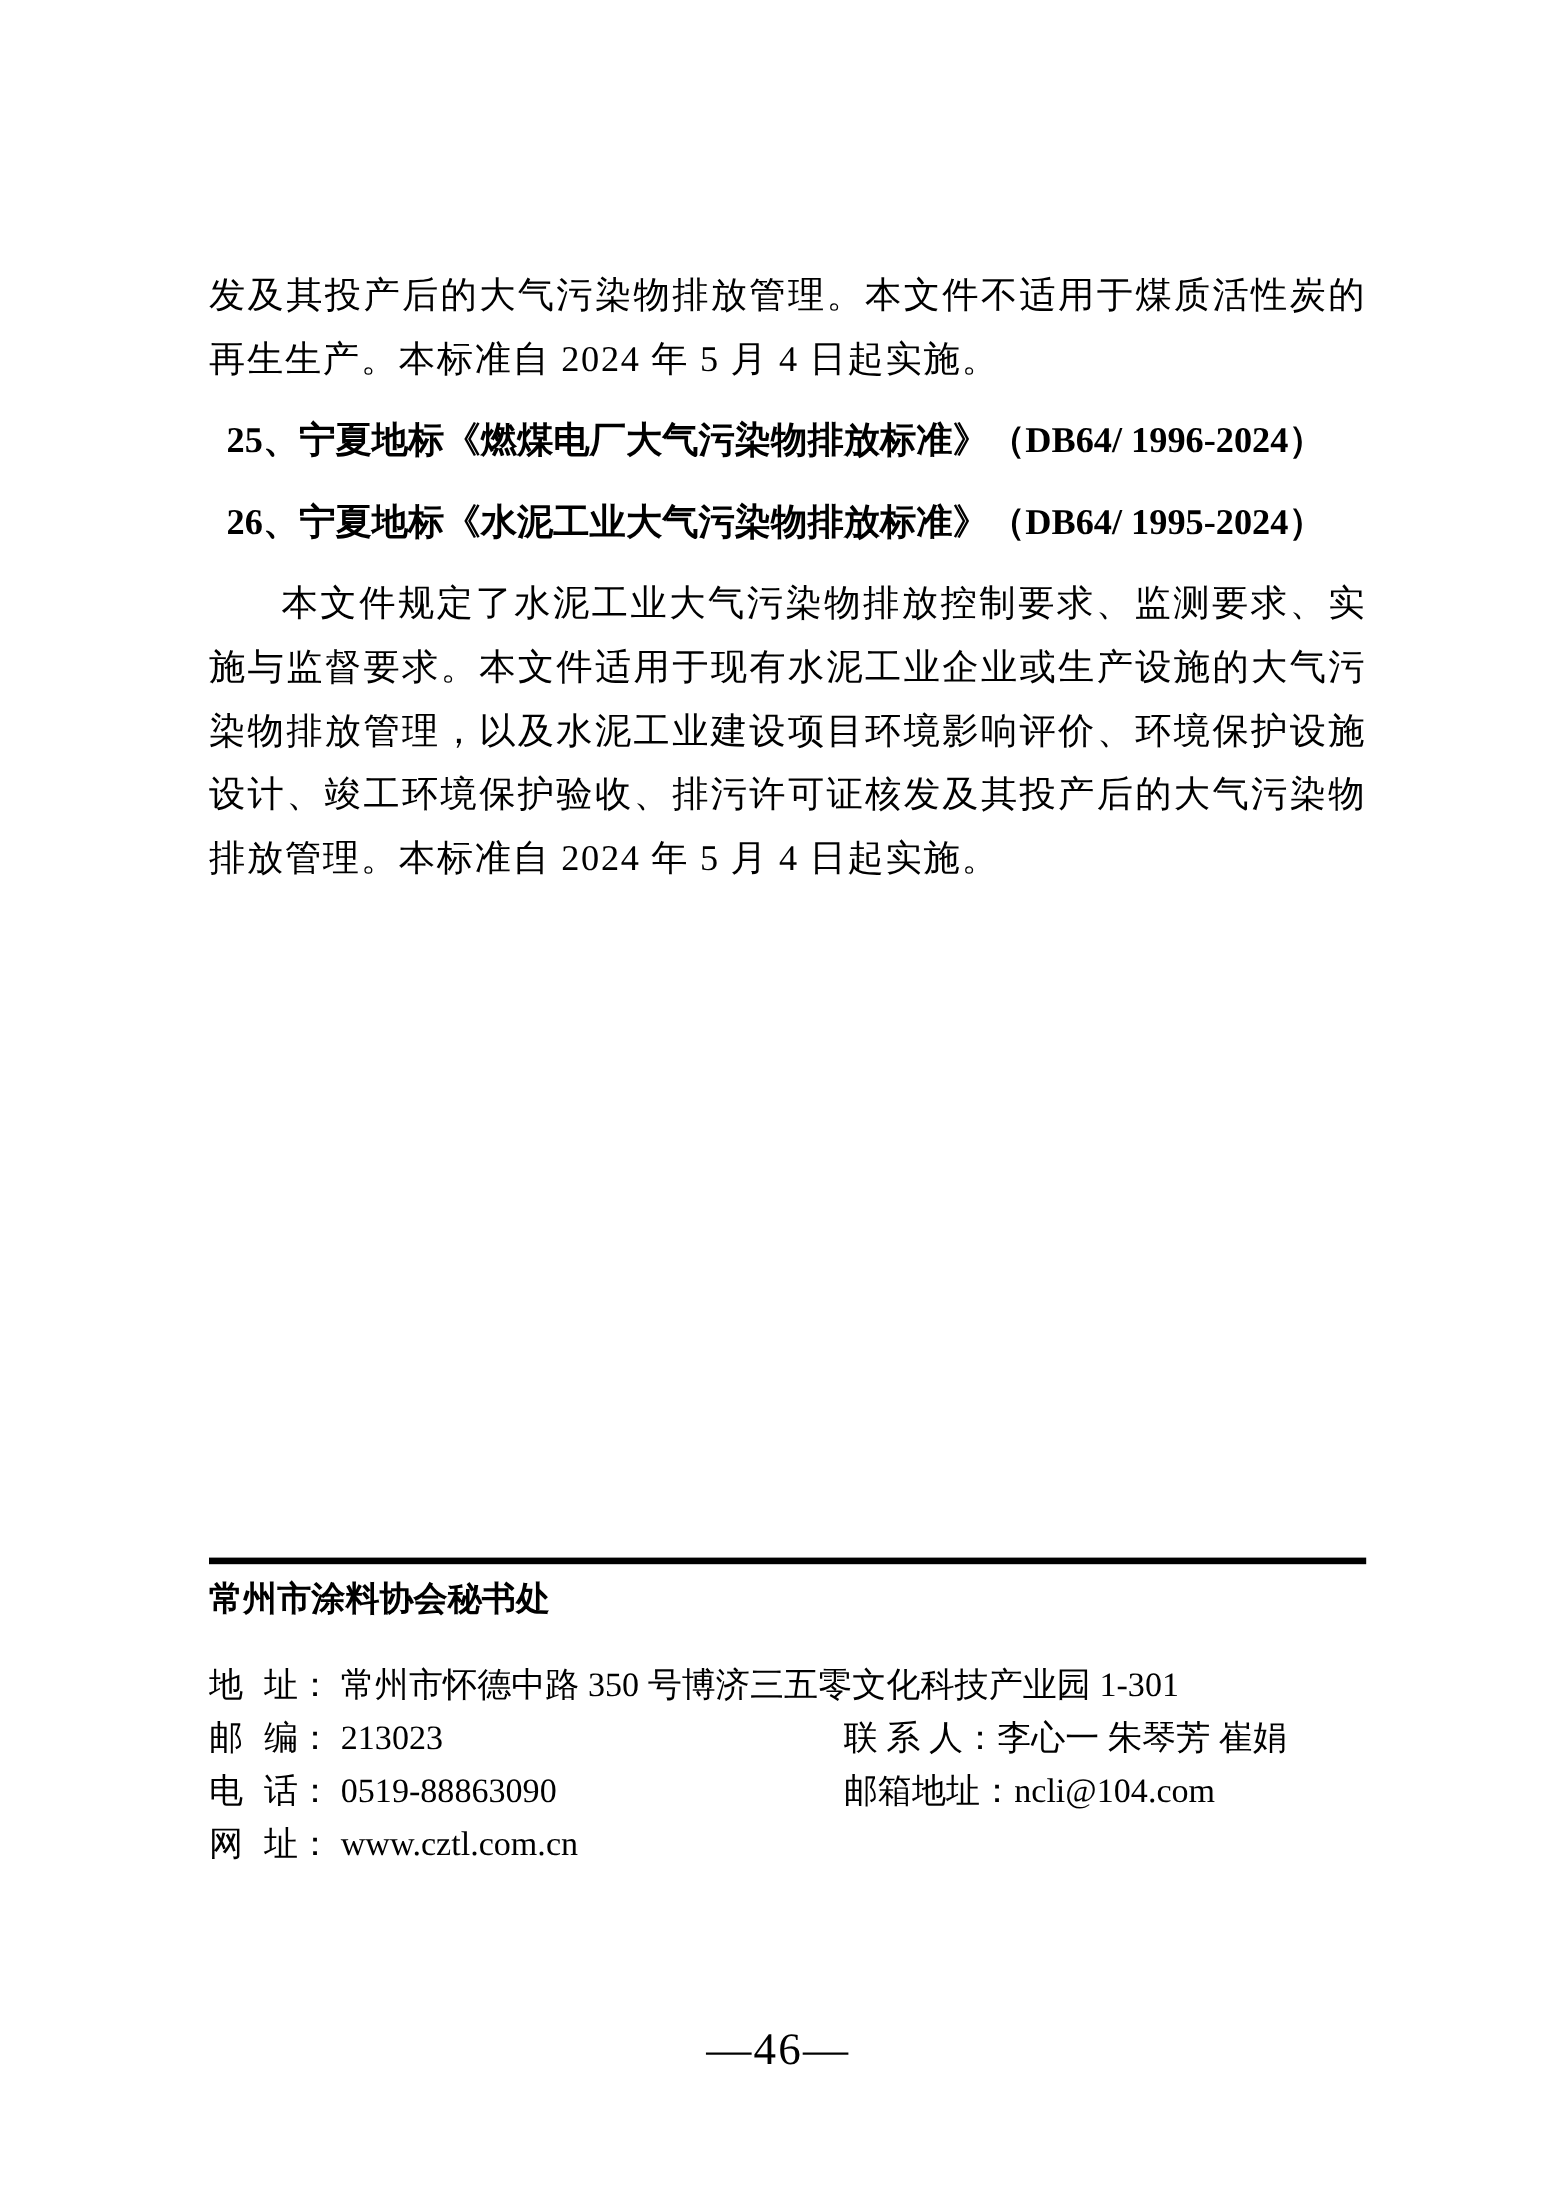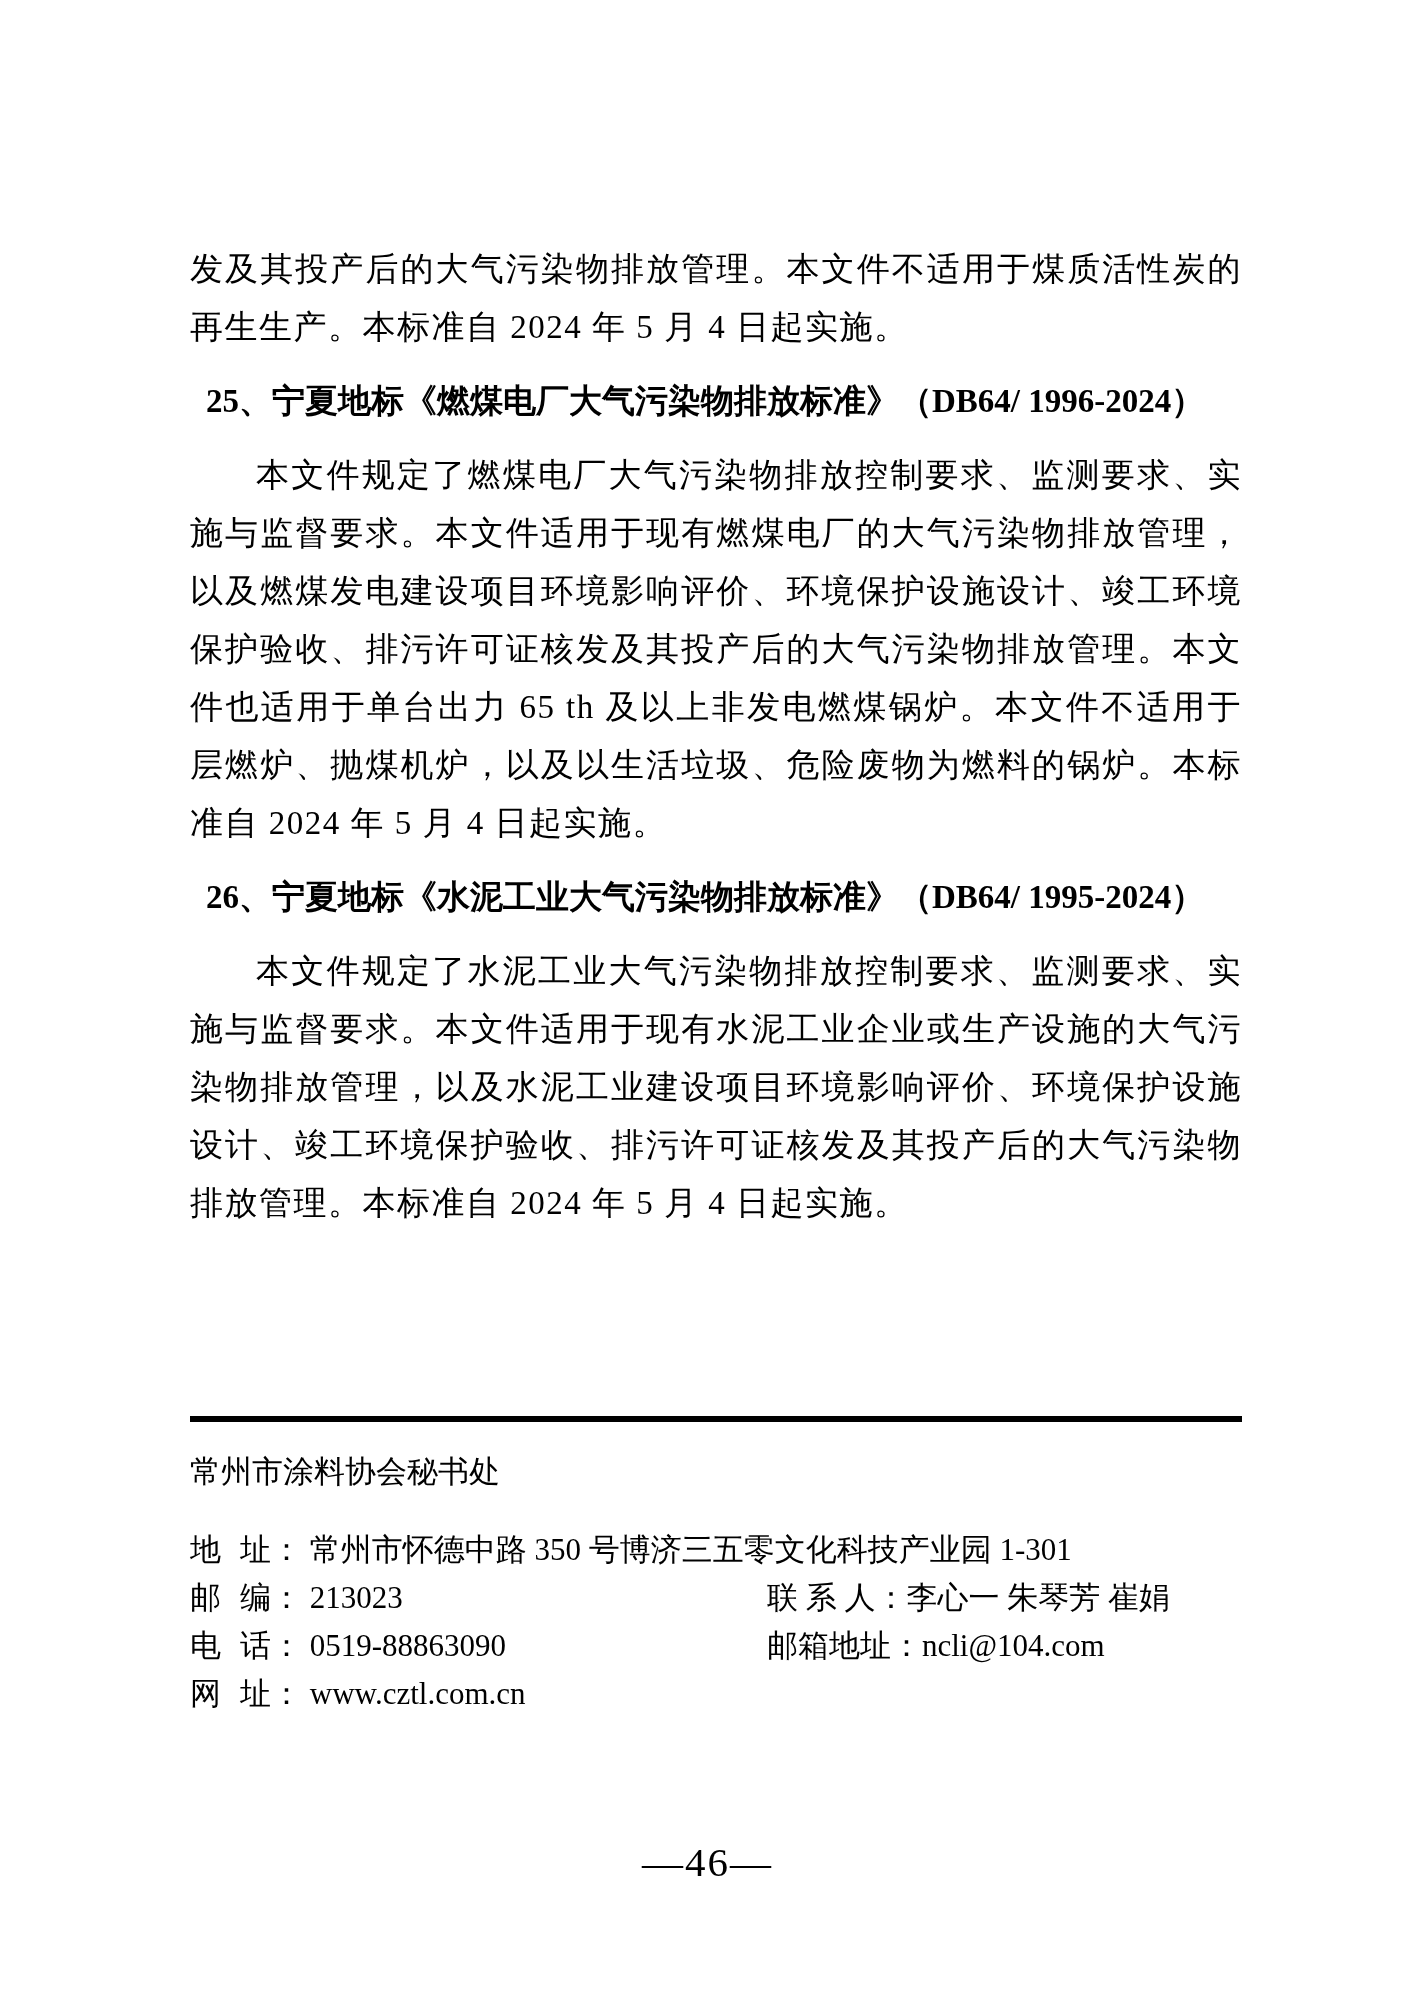--- a/index.html
+++ b/index.html
@@ -48,23 +48,23 @@
     position: absolute;
     left: 190px;
     top: 1416px;
     width: 1052px;
   }
   .footer-rule {
     height: 6px;
     background: #000000;
   }
   .org-name {
-    margin-top: 30px;
+    margin-top: 12px;
     font-family: "Liberation Sans", "DejaVu Sans", sans-serif;
-    font-weight: normal;
+    font-weight: bold;
     font-size: 31px;
     line-height: 40px;
   }
   .contact {
     margin-top: 34px;
     font-size: 31px;
   }
   .contact-row {
     position: relative;
     height: 48px;
@@ -104,21 +104,20 @@
 <body>
 
 <div class="page">
 
   <div class="content">
 
     <p class="para continuation">发及其投产后的大气污染物排放管理。本文件不适用于煤质活性炭的再生生产。本标准自 2024 年 5 月 4 日起实施。</p>
 
     <p class="section-heading">25、宁夏地标《燃煤电厂大气污染物排放标准》（DB64/ 1996-2024）</p>
 
-    <p class="para">本文件规定了燃煤电厂大气污染物排放控制要求、监测要求、实施与监督要求。本文件适用于现有燃煤电厂的大气污染物排放管理，以及燃煤发电建设项目环境影响评价、环境保护设施设计、竣工环境保护验收、排污许可证核发及其投产后的大气污染物排放管理。本文件也适用于单台出力 65 th 及以上非发电燃煤锅炉。本文件不适用于层燃炉、抛煤机炉，以及以生活垃圾、危险废物为燃料的锅炉。本标准自 2024 年 5 月 4 日起实施。</p>
 
     <p class="section-heading">26、宁夏地标《水泥工业大气污染物排放标准》（DB64/ 1995-2024）</p>
 
     <p class="para">本文件规定了水泥工业大气污染物排放控制要求、监测要求、实施与监督要求。本文件适用于现有水泥工业企业或生产设施的大气污染物排放管理，以及水泥工业建设项目环境影响评价、环境保护设施设计、竣工环境保护验收、排污许可证核发及其投产后的大气污染物排放管理。本标准自 2024 年 5 月 4 日起实施。</p>
 
   </div>
 
   <div class="footer">
 
     <div class="footer-rule"></div>

